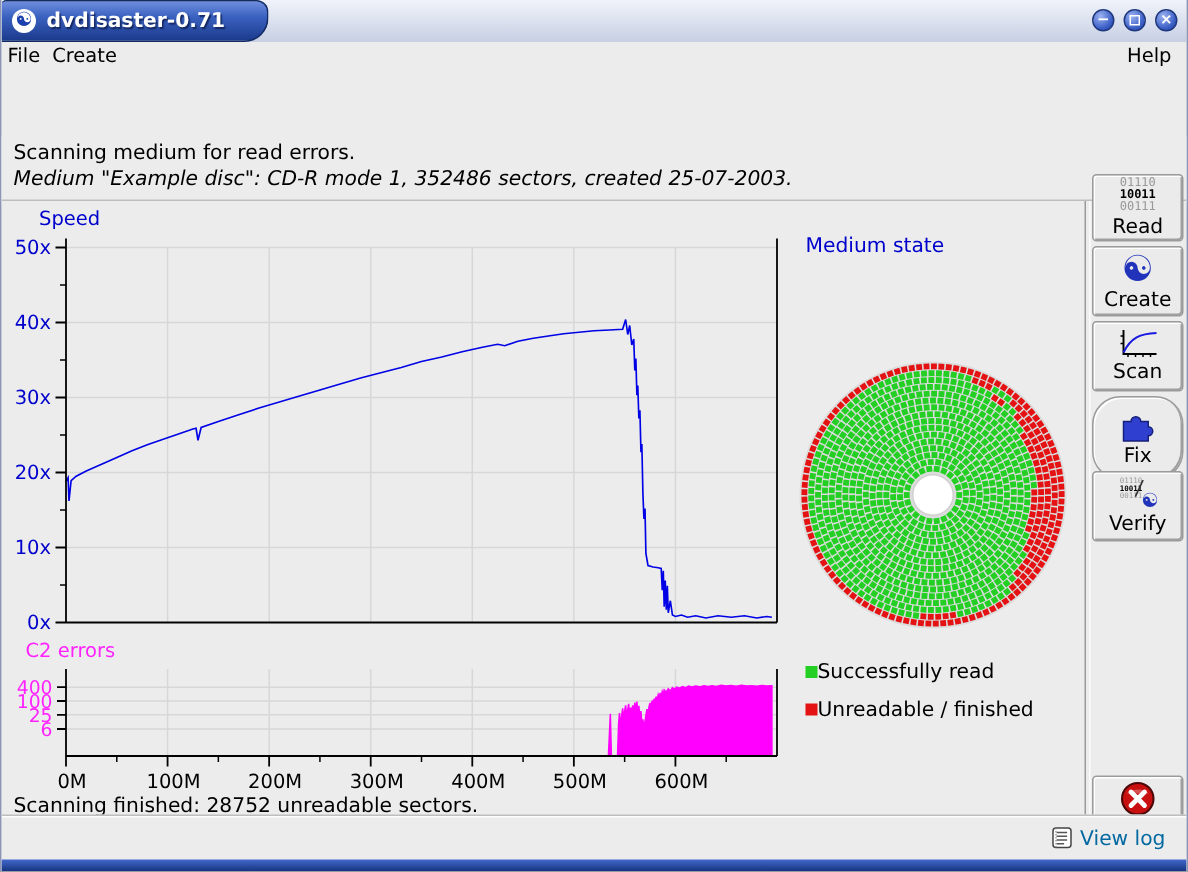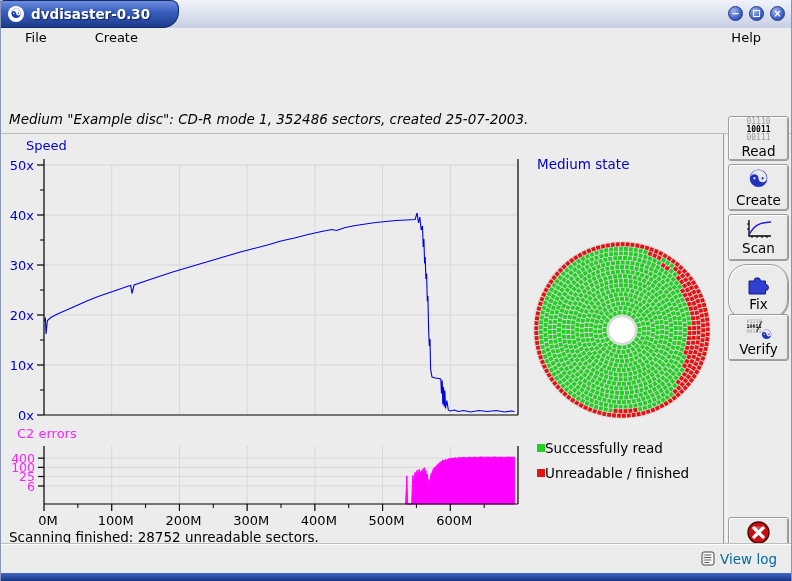--- a/index.html
+++ b/index.html
@@ -16,21 +16,21 @@
               font-size:13px;line-height:16px;text-align:center;}
   #title-text{color:#fff;font-weight:bold;font-size:13.5px;text-shadow:1px 1px 1px #12255e;}
   .winbtns{position:absolute;right:6px;top:6px;display:flex;gap:6px;}
   .winbtn{width:15px;height:15px;border-radius:50%;border:1px solid #20397e;box-sizing:border-box;
           background:radial-gradient(circle at 35% 30%,#9db4f2,#3b5ec6 65%,#23409a);
           color:#fff;font-size:10px;font-weight:bold;display:flex;align-items:center;justify-content:center;cursor:default;}
   .winbtn .sq{width:5px;height:5px;border:1.5px solid #fff;}
   
   #menubar{position:absolute;left:0;top:28px;width:100%;height:19px;background:#ececec;
            display:flex;align-items:center;font-size:13px;color:#000;}
-  .menu-item{padding:1px 24px;}
+  .menu-item{padding:1px 4px;}
   #menu-help{position:absolute;right:6px;}
   
   #toolbar{position:absolute;left:0;top:47px;width:100%;height:43px;background:#ececec;}
   .tbtn{position:absolute;display:flex;align-items:center;justify-content:center;}
   .vsep{position:absolute;top:51px;height:35px;width:2px;border-left:1px solid #9a9a9a;border-right:1px solid #fbfbfb;}
   #combo{position:absolute;left:46px;top:53px;width:209px;height:29px;background:#fff;
          border:1px solid #828c96;border-radius:2px;box-shadow:inset 0 1px 2px #00000018;
          display:flex;align-items:center;font-size:13.5px;box-sizing:border-box;}
   #combo .combo-label{flex:1;padding-left:11px;white-space:nowrap;}
   #combo .combo-arrow{width:24px;align-self:stretch;display:flex;align-items:center;justify-content:center;
@@ -74,21 +74,21 @@
                 background:linear-gradient(#4268cc,#16337e);}
 </style>
 </head>
 <body>
 
 <div id="window">
 
   <div id="titlebar">
     <div id="title-tab">
       <span id="title-icon">☯</span>
-      <span id="title-text">dvdisaster-0.30</span>
+      <span id="title-text">dvdisaster-0.71</span>
     </div>
     <div class="winbtns">
       <div class="winbtn">−</div>
       <div class="winbtn">
           <span class="sq"></span>
         </div>
       <div class="winbtn">×</div>
     </div>
   </div>
 
@@ -151,20 +151,21 @@
     <div class="tbtn" style="left:753px;top:53px;width:28px;height:28px;">
       <svg width="26" height="26" viewBox="0 0 26 26">
         <rect x="1.5" y="1.5" width="23" height="23" rx="3" fill="#dde7dd" stroke="#111" stroke-width="2"></rect>
         <path d="M9.2,8.2 a6,6 0 1 0 7.6,0" fill="none" stroke="#111" stroke-width="2.4"></path>
         <line x1="13" y1="5" x2="13" y2="12" stroke="#111" stroke-width="2.4"></line>
       </svg>
     </div>
   </div>
 
   <div id="statusarea">
+    <div id="status-line1">Scanning medium for read errors.</div>
     <div id="status-line2">Medium "Example disc": CD-R mode 1, 352486 sectors, created 25-07-2003.</div>
   </div>
 
   <div id="content">
     <svg id="charts-svg" width="522" height="392">
         <line x1="35" y1="227" x2="509" y2="227" stroke="#d7d7d7"></line>
         <line x1="35" y1="177" x2="509" y2="177" stroke="#d7d7d7"></line>
         <line x1="35" y1="127" x2="509" y2="127" stroke="#d7d7d7"></line>
         <line x1="35" y1="77" x2="509" y2="77" stroke="#d7d7d7"></line>
         <line x1="35" y1="27" x2="509" y2="27" stroke="#d7d7d7"></line>

